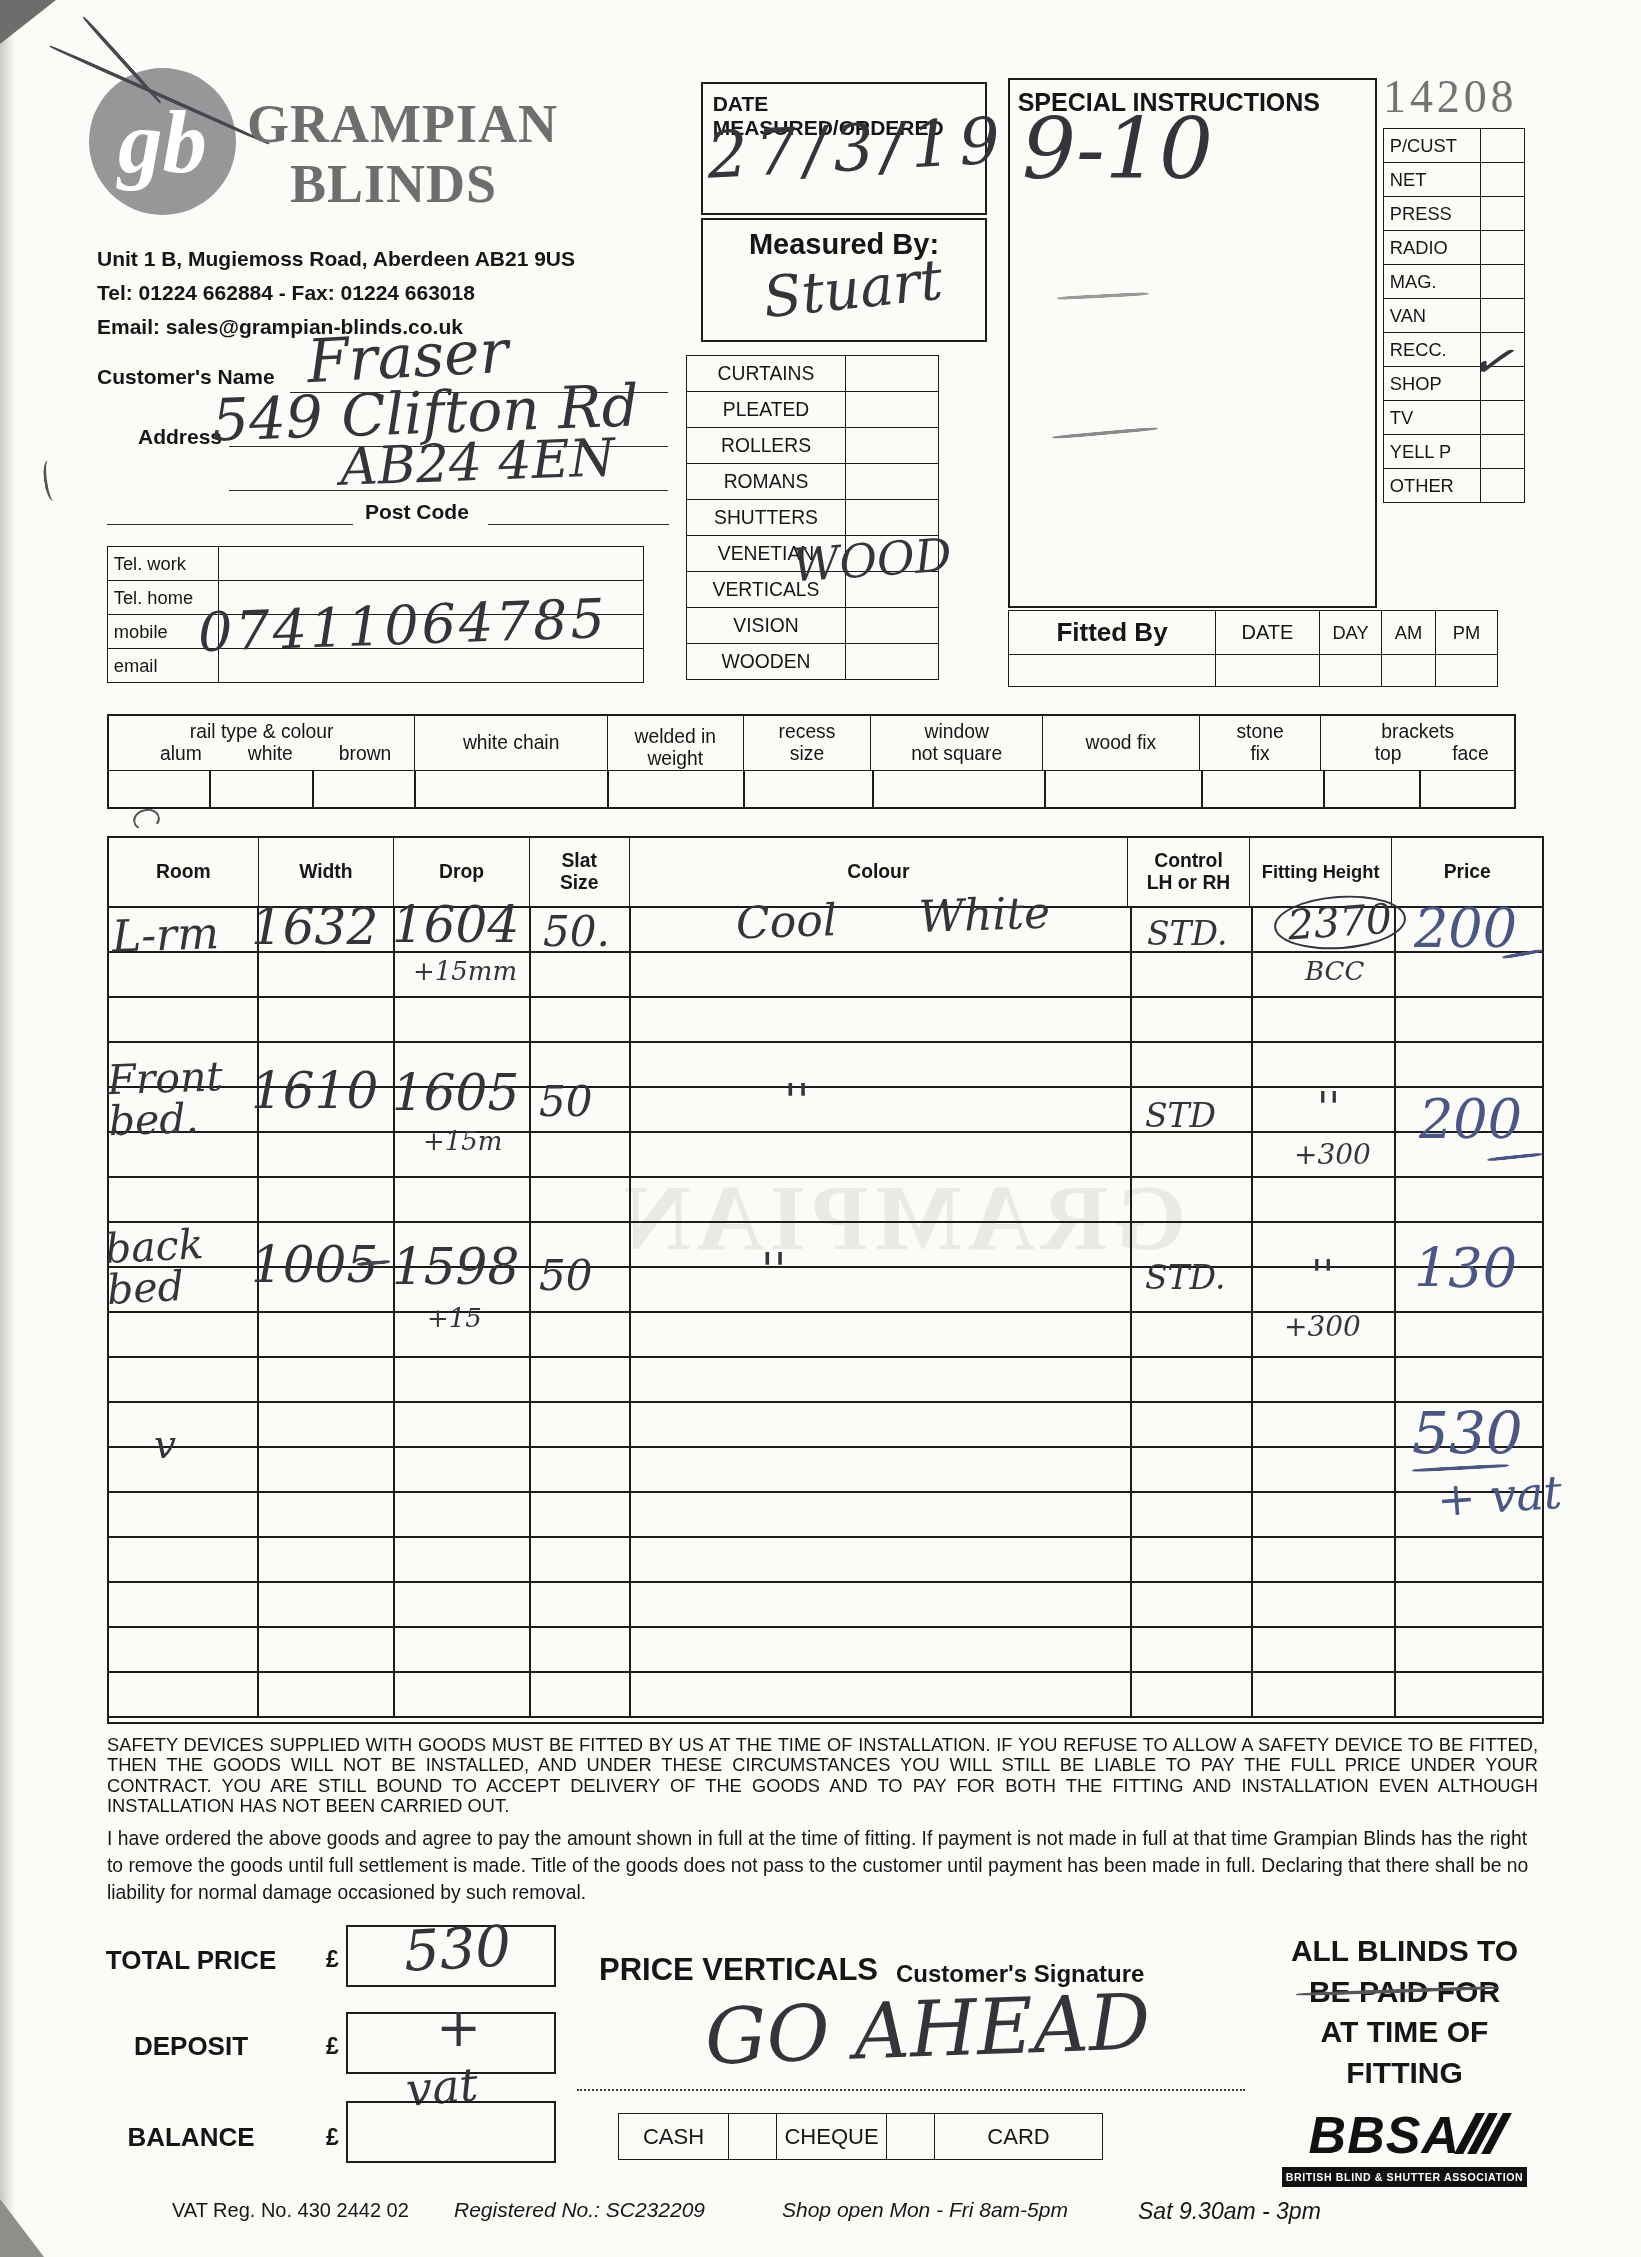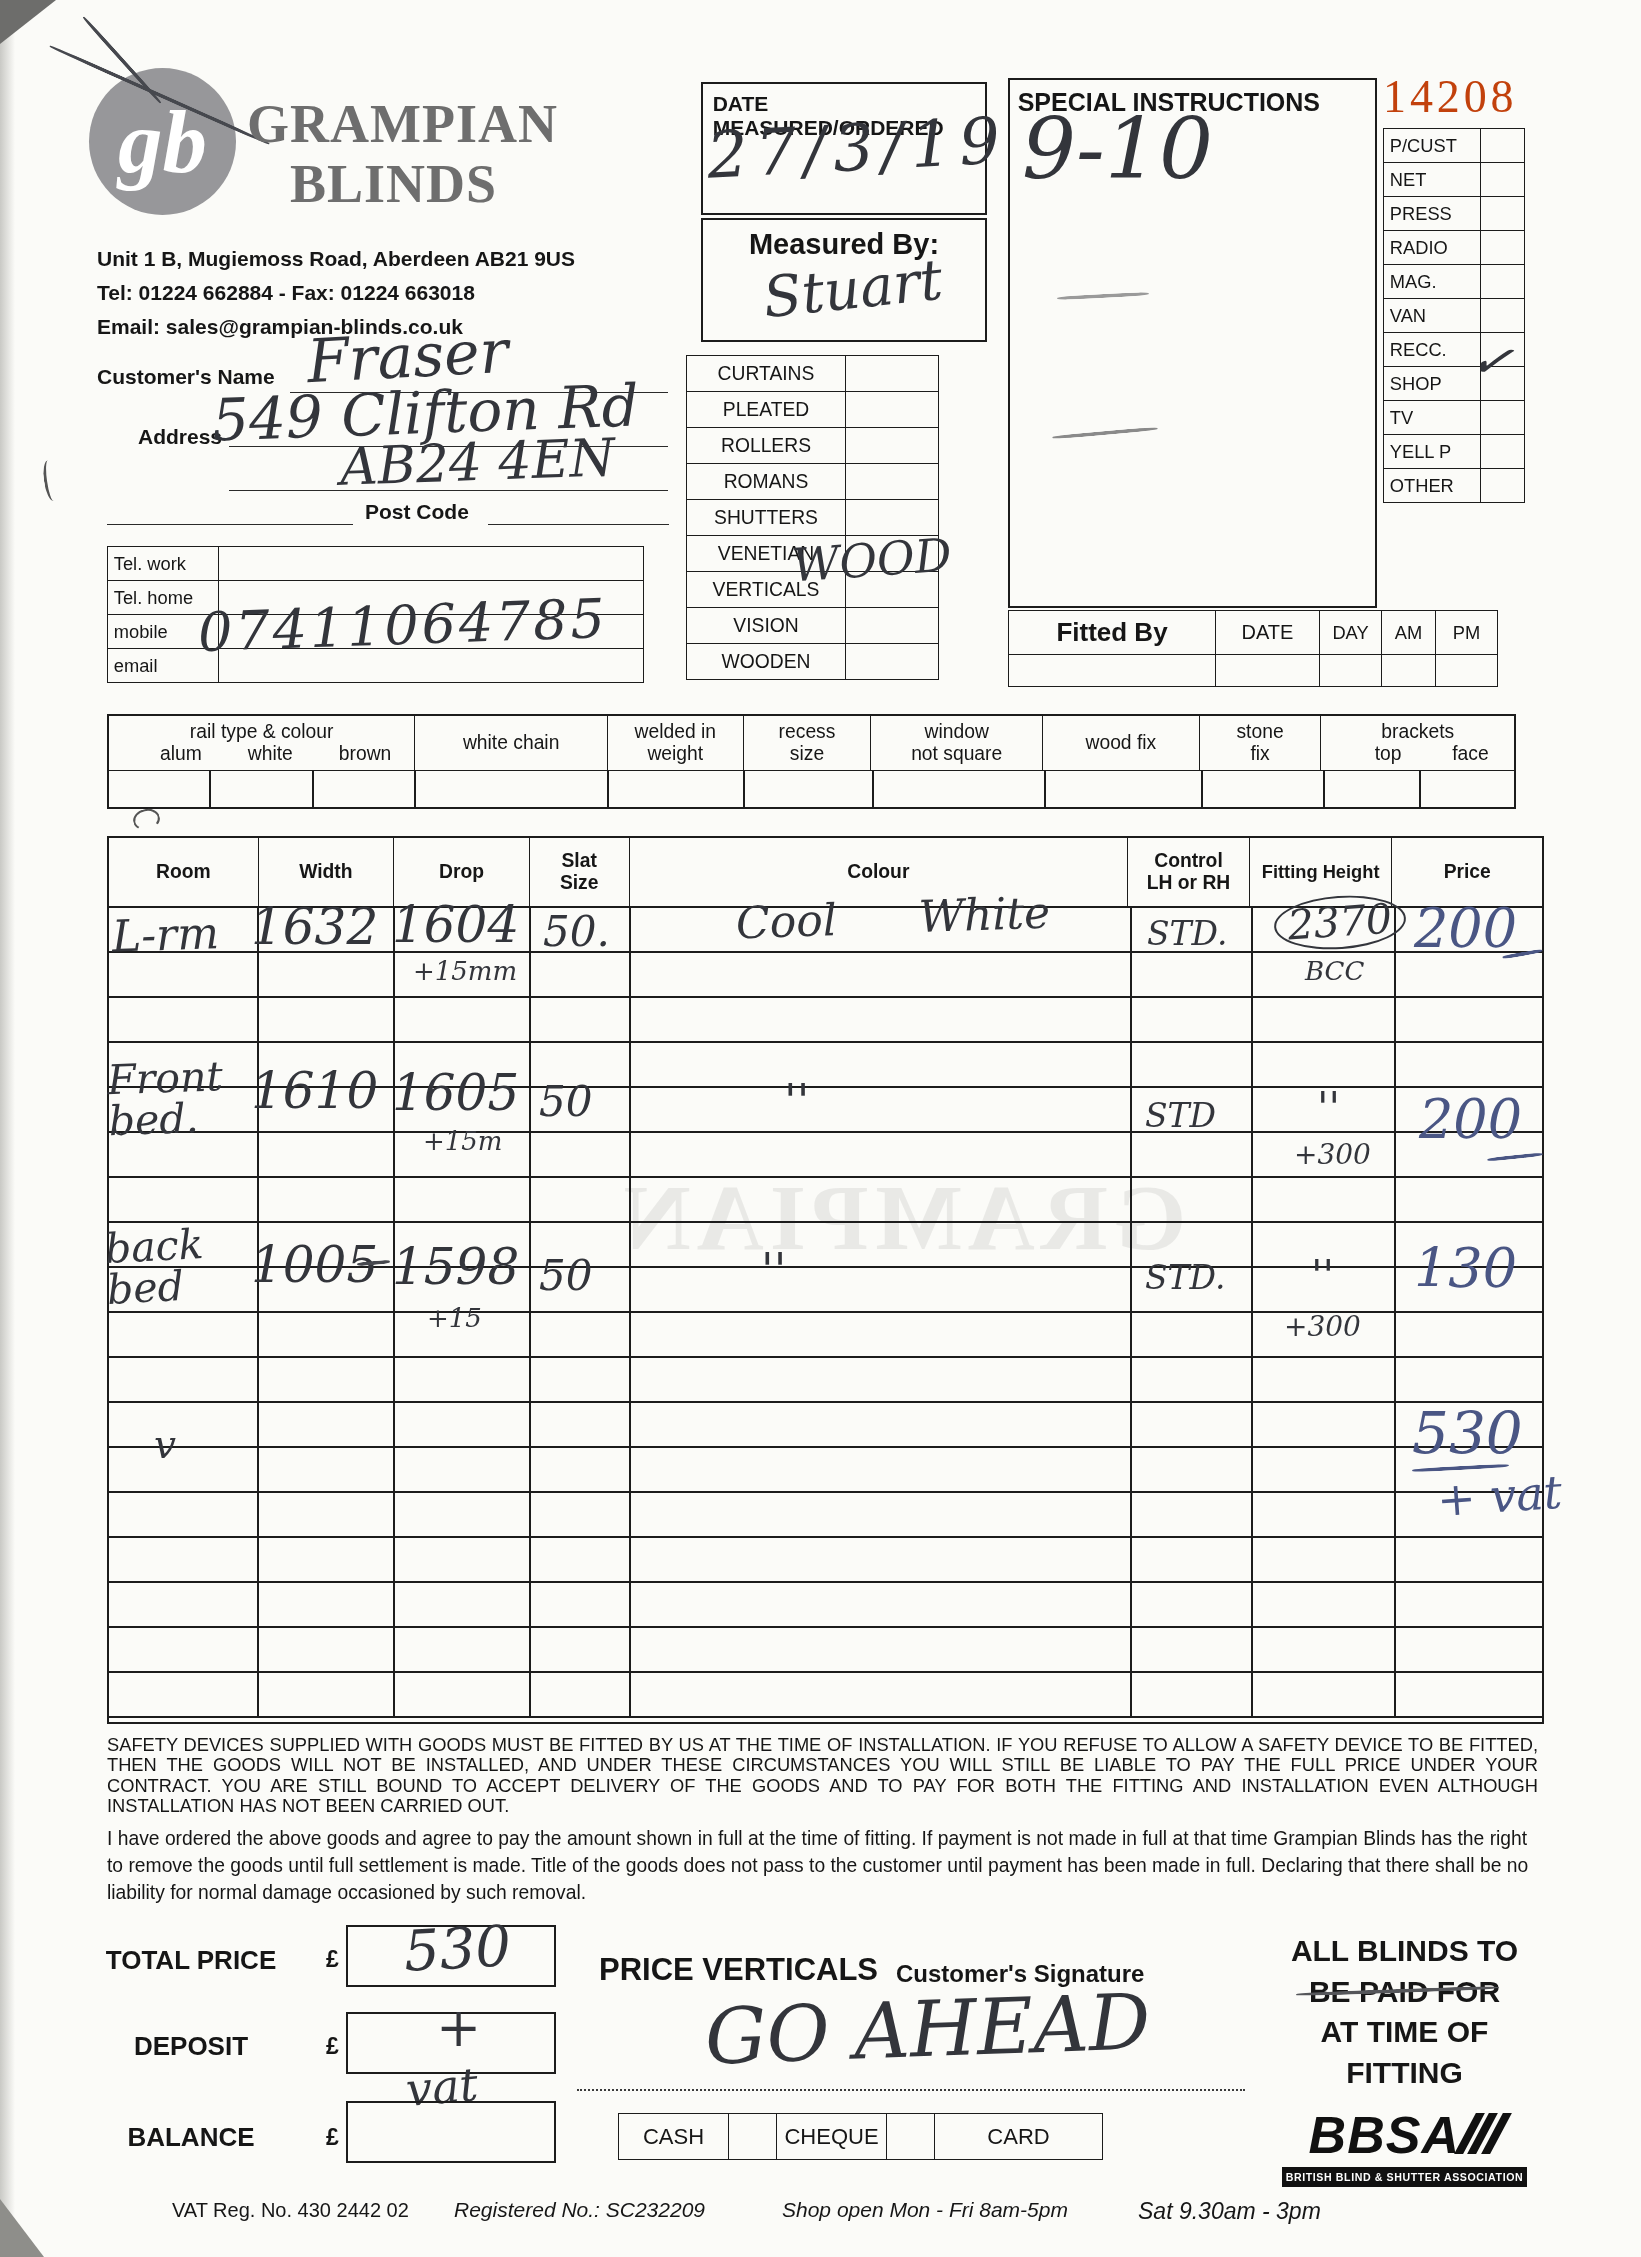--- a/index.html
+++ b/index.html
@@ -8,21 +8,21 @@
   .sheet { position:relative; width:1641px; height:2257px; background:#fbfbf8; margin:0 auto; overflow:hidden; }
   .abs { position:absolute; }
   .bx { position:absolute; border:2.9px solid #1c1c1c; }
   .line { position:absolute; border-bottom:1.9px solid #2a2a2a; height:0; }
   .vline { position:absolute; top:0; bottom:0; width:1.9px; background:#1c1c1c; }
   .h22 { font-weight:bold; font-size:21px; }
   .h26 { font-weight:bold; font-size:25px; }
   .h30 { font-weight:bold; font-size:29px; }
   .contact { font-weight:bold; font-size:21px; white-space:nowrap; }
   .brandname { font-family:"Liberation Serif", serif; font-weight:bold; font-size:54px; color:#6e6e6e; letter-spacing:1px; }
-  .stamp { font-family:"Liberation Serif", serif; font-size:46px; color:#c2410c; letter-spacing:3.9px; }
+  .stamp { font-family:"Liberation Serif", serif; font-size:46px; color:#737373; letter-spacing:3.9px; }
   .hw { position:absolute; font-family:"DejaVu Serif", serif; font-style:italic; color:#33353b; white-space:nowrap; line-height:1; }
   .hw.blue { color:#4a5684; }
   .hw.wrap { white-space:normal; line-height:1.0; }
   .circled { border:2.9px solid #33353b; border-radius:50%; padding:3.9px 11.6px; }
   .stroke { position:absolute; border-top:4.8px solid #46484e; border-radius:40%; }
   table.grid { position:absolute; border-collapse:collapse; background:transparent; }
   table.grid td { border:1.9px solid #1c1c1c; }
   .rlbl { width:97px; height:34px; font-size:18.3px; padding-left:5.8px; }
   .rchk { width:44px; }
   .plbl { width:111px; height:34px; font-size:18.3px; padding-left:5.8px; }
@@ -244,21 +244,21 @@
         <div>rail type &amp; colour</div>
         <div class="obr">
           <span>alum</span>
           <span>white</span>
           <span>brown</span>
         </div>
       </div>
       <div class="obc" style="width:193px;">
           <div>white chain</div>
         </div>
-      <div class="obc" style="width:136px;">
+      <div class="obc" style="width:136px;justify-content:flex-end;">
           <div>welded in</div>
           <div>weight</div>
         </div>
       <div class="obc" style="width:128px;">
           <div>recess</div>
           <div>size</div>
         </div>
       <div class="obc" style="width:172px;">
           <div>window</div>
           <div>not square</div>

